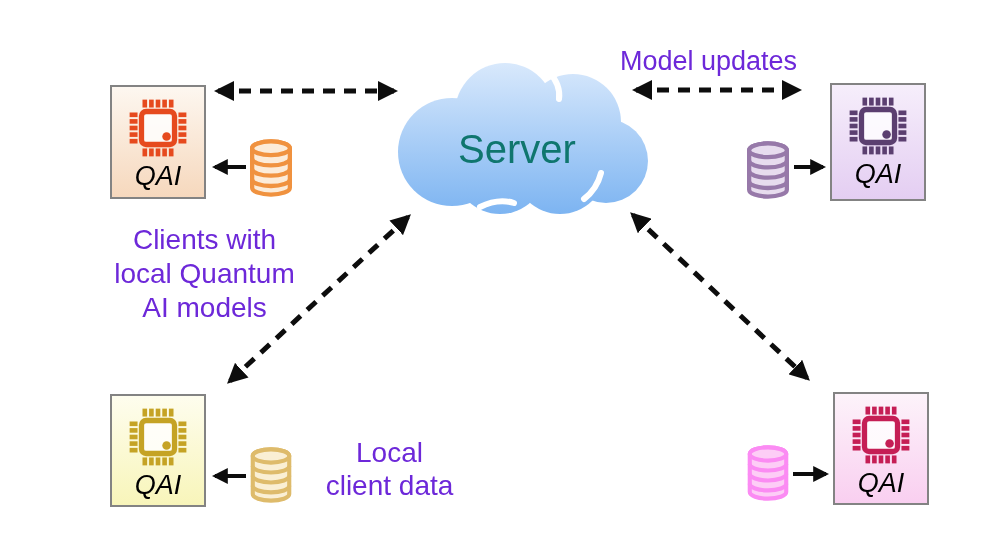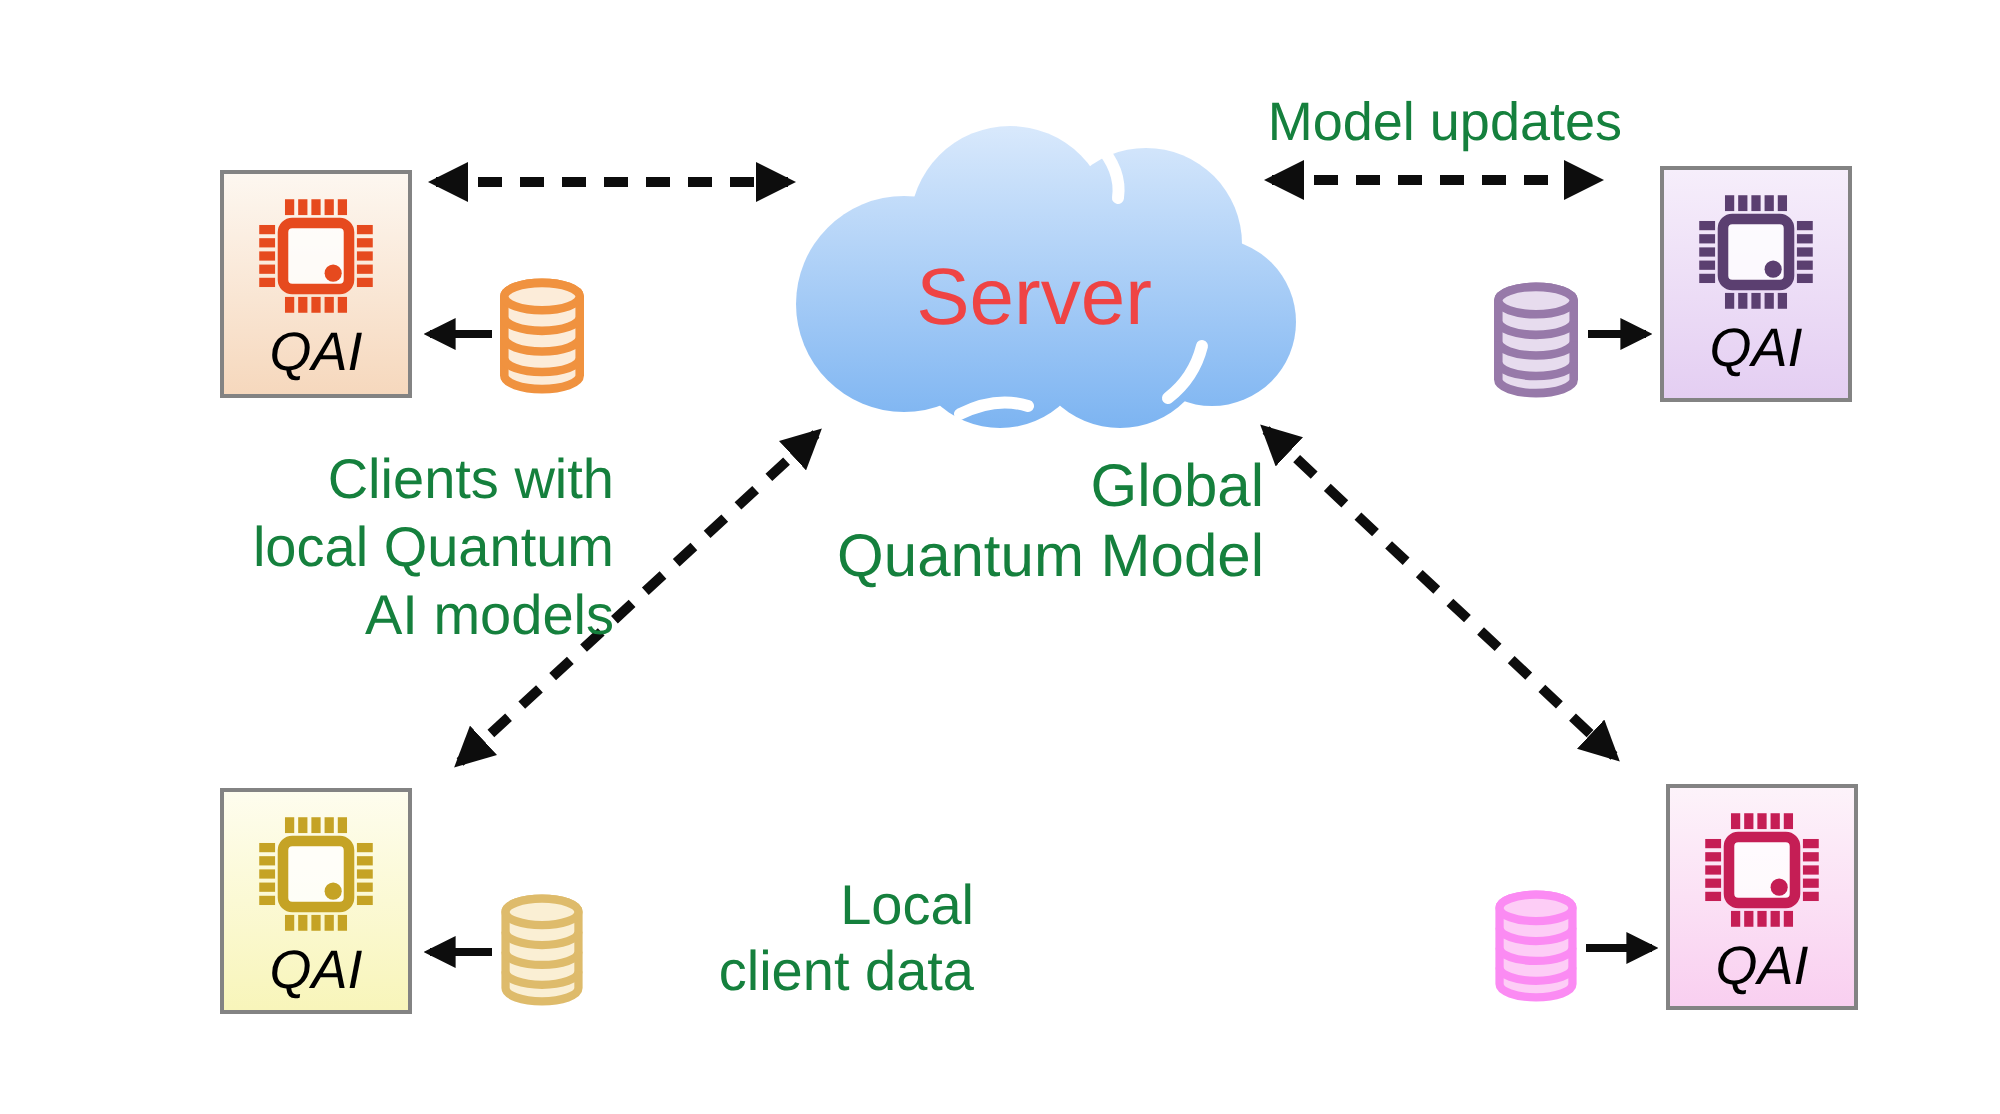--- a/index.html
+++ b/index.html
@@ -15,21 +15,21 @@
   .cloud-notch{fill:none;stroke:#ffffff;stroke-width:6;stroke-linecap:round;}
   .client{position:absolute;font-style:italic;}
   .card{
     position:absolute;width:96px;height:114px;box-sizing:border-box;
     border:2px solid #838383;text-align:center;
     background:linear-gradient(to bottom,var(--card-top),var(--card-bottom));
   }
   .chip{display:block;margin:8px auto 0;width:66px;height:66px;}
   .qai-label{font-size:27px;line-height:30px;color:#000;}
   .db{position:absolute;}
-  .caption{position:absolute;color:#15803d;text-align:right;white-space:pre-line;}
+  .caption{position:absolute;color:#6d28d9;text-align:center;white-space:pre-line;}
   #clients-caption{left:102px;top:223px;width:205px;font-size:28px;line-height:34px;}
   #global-caption{left:402px;top:226px;width:230px;font-size:30px;line-height:35px;}
   #model-updates{left:606px;top:45px;width:205px;font-size:27px;line-height:32px;}
   #local-caption{left:292px;top:436px;width:195px;font-size:28px;line-height:33px;}
   #server-label{position:absolute;left:427px;top:127px;width:180px;text-align:center;
                 font-size:40px;line-height:44px;}
 </style>
 </head>
 <body>
 
@@ -148,23 +148,21 @@
         <use href="#db-sym"></use>
       </svg>
     <div class="card" style="left:90px;top:0;height:113px">
       <svg class="chip" viewBox="0 0 100 100">
           <use href="#chip-sym"></use>
         </svg>
       <div class="qai-label">QAI</div>
     </div>
   </div>
 
-  <div id="server-label" style="color: #ef4444;">Server</div>
-  <div id="global-caption" class="caption">Global
-Quantum Model</div>
+  <div id="server-label" style="color: #0f766e;">Server</div>
   <div id="model-updates" class="caption">Model updates</div>
   <div id="local-caption" class="caption">Local
 client data</div>
   <div id="clients-caption" class="caption">Clients with
 local Quantum
 AI models</div>
 
 </div>
 
 </body></html>

